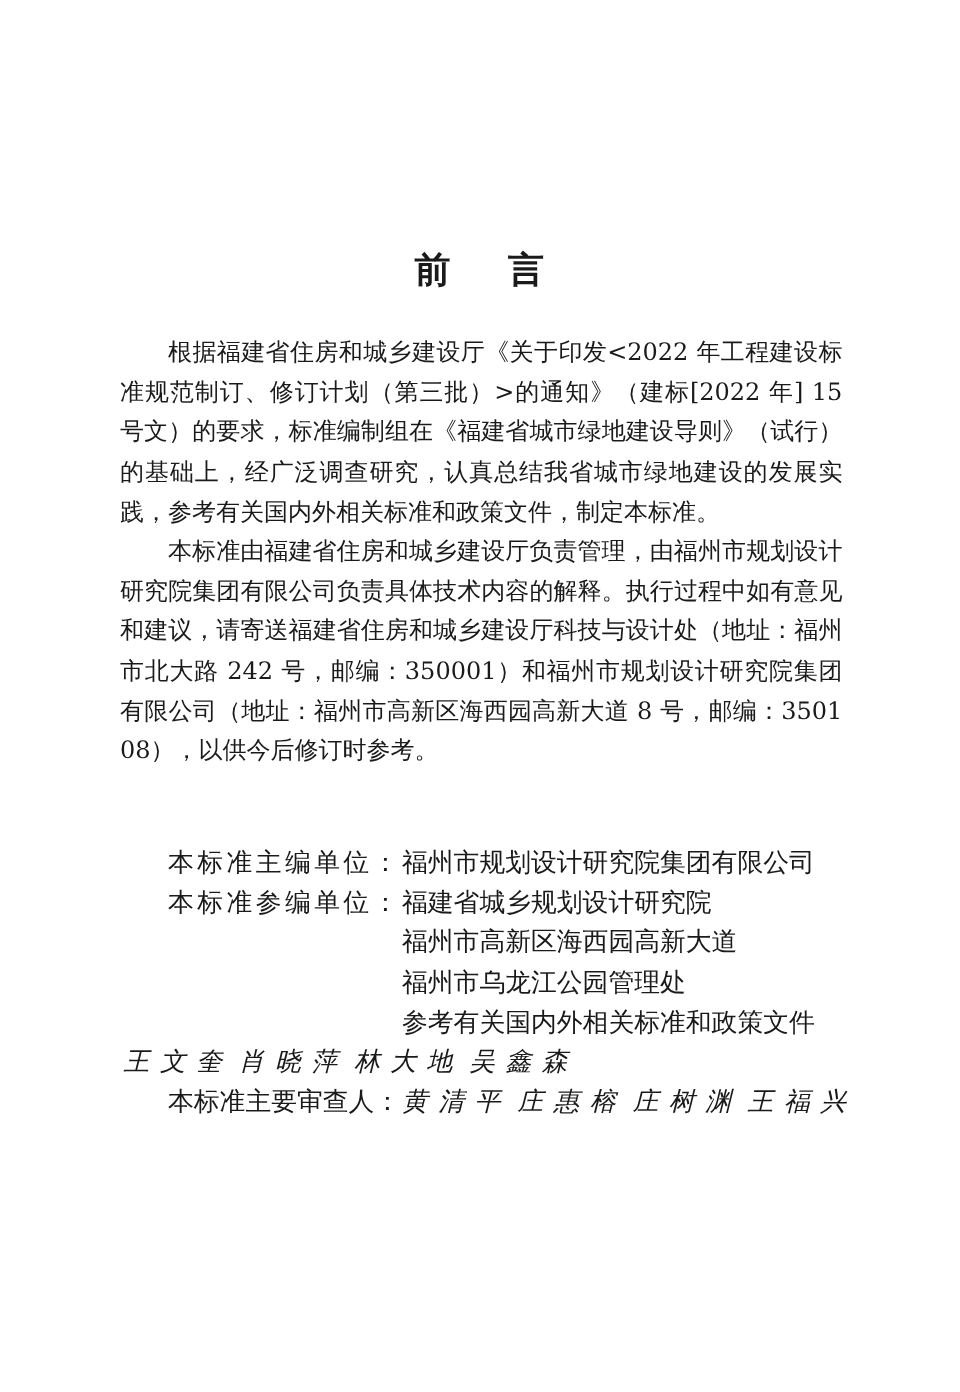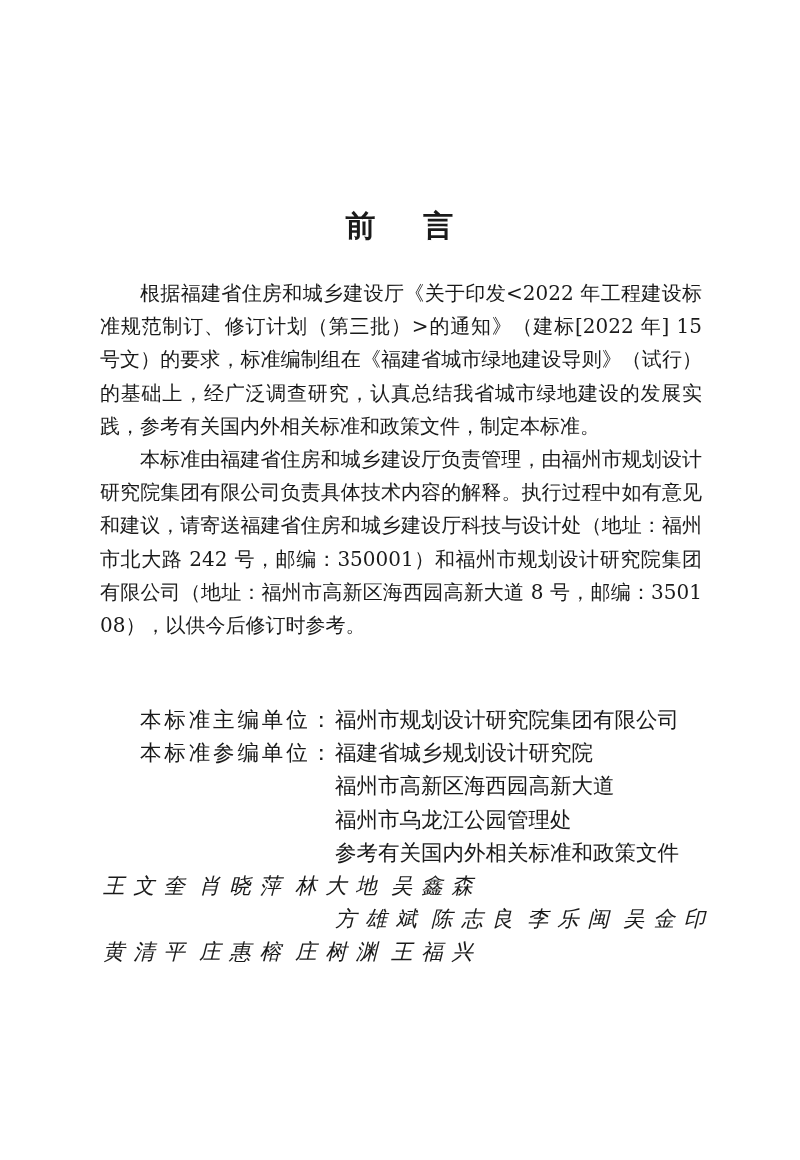--- a/index.html
+++ b/index.html
@@ -145,26 +145,23 @@
       <span class="credit-value">福州市乌龙江公园管理处</span>
     </div>
     <div class="credit-row">
       <span class="credit-label blank"></span>
       <span class="credit-value">参考有关国内外相关标准和政策文件</span>
     </div>
 
     <div class="credit-row">
       <span class="credit-value names"><span class="name-cell">王文奎</span><span class="name-cell">肖晓萍</span><span class="name-cell">林大地</span><span class="name-cell">吴鑫森</span></span>
     </div>
-    <div class="credit-row">
-      <span class="credit-label blank"></span>
-      <span class="credit-value names"><span class="name-cell">方雄斌</span><span class="name-cell">陈志良</span><span class="name-cell">李乐闽</span><span class="name-cell">吴金印</span></span>
-    </div>
 
     <div class="credit-row">
+      <span class="credit-label">本标准主要审查人：</span>
       <span class="credit-value names"><span class="name-cell">黄清平</span><span class="name-cell">庄惠榕</span><span class="name-cell">庄树渊</span><span class="name-cell">王福兴</span></span>
     </div>
 
   </div>
 
   <div class="page-number">3</div>
 
 </div>
 
 </body></html>

